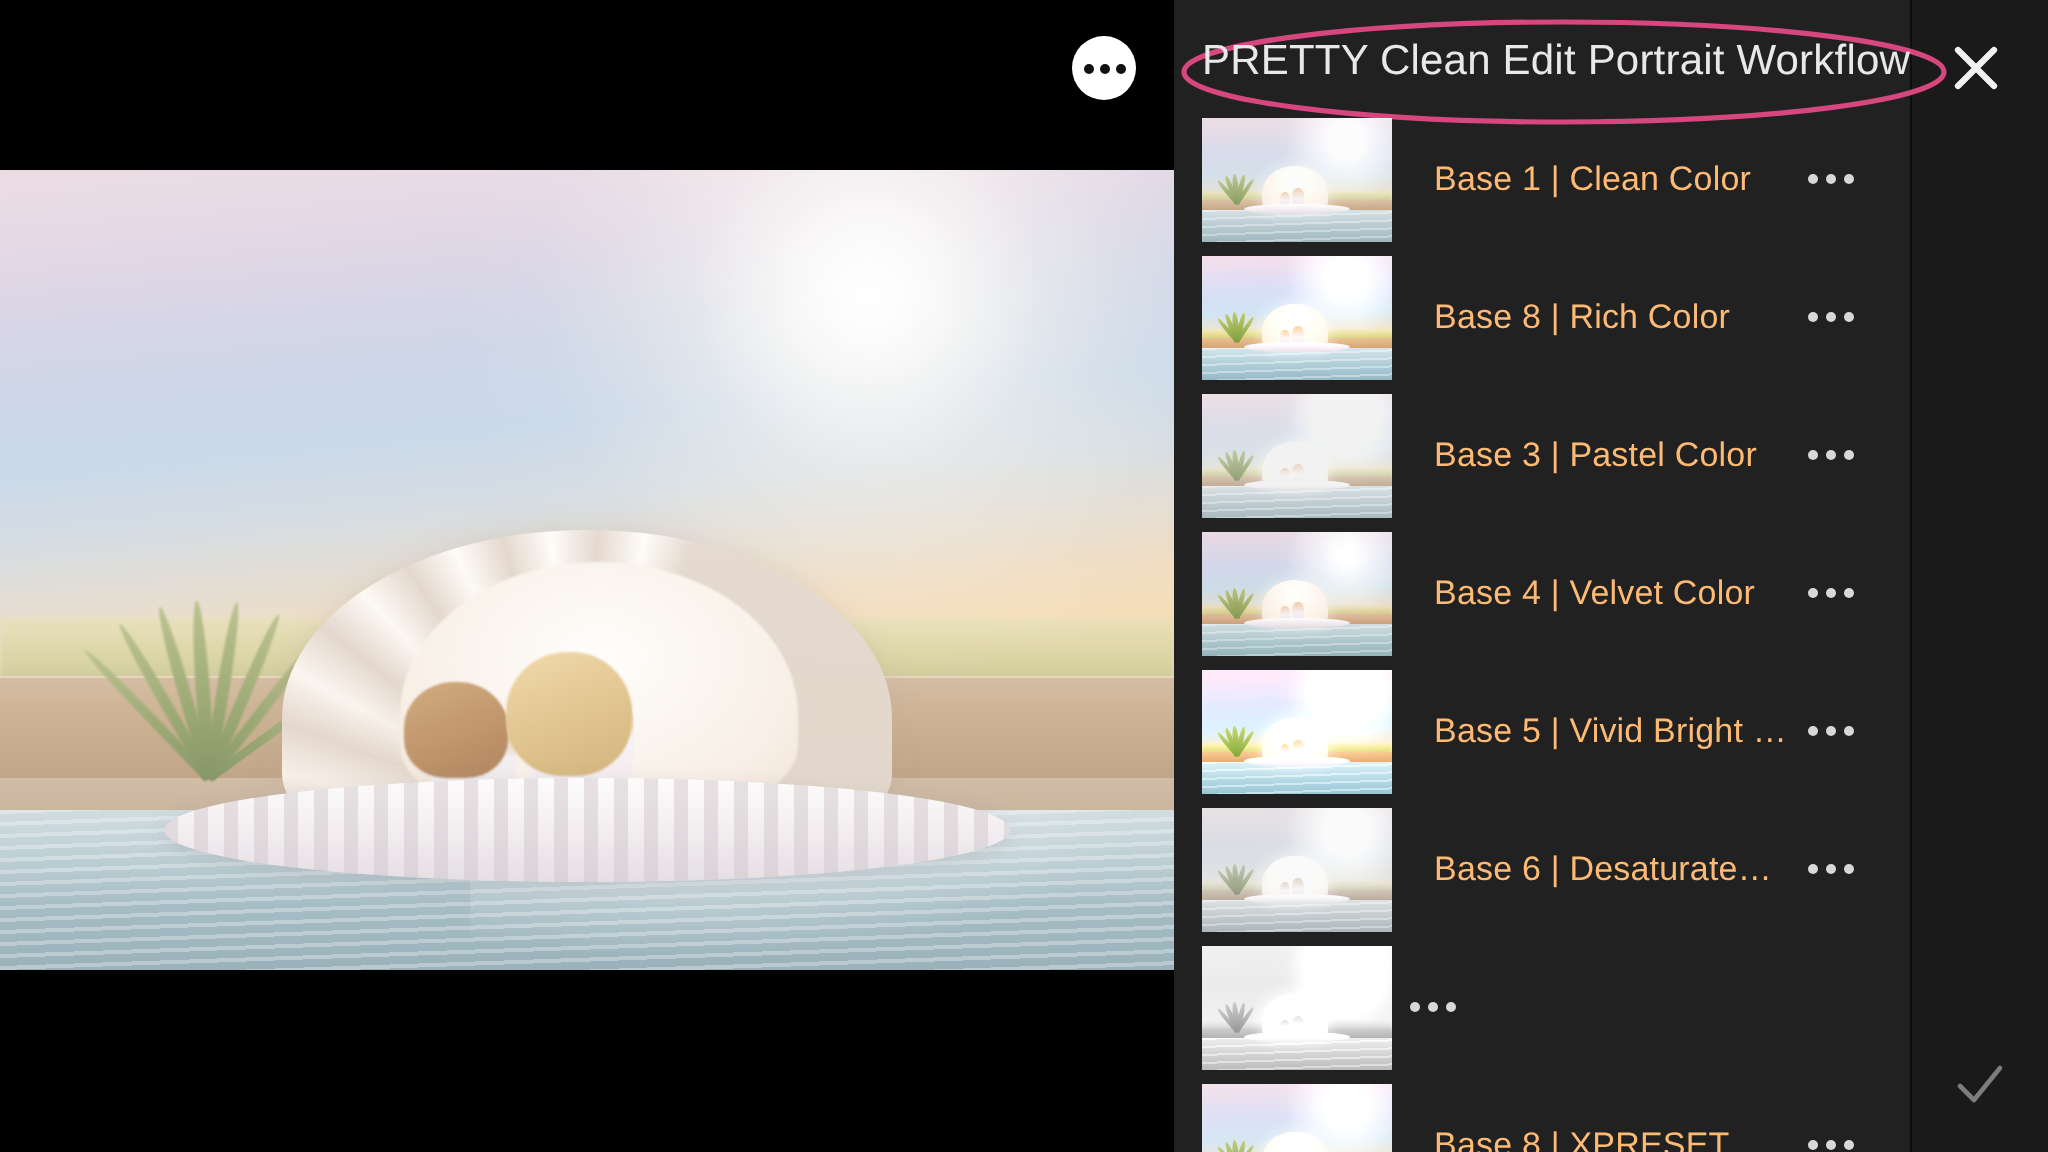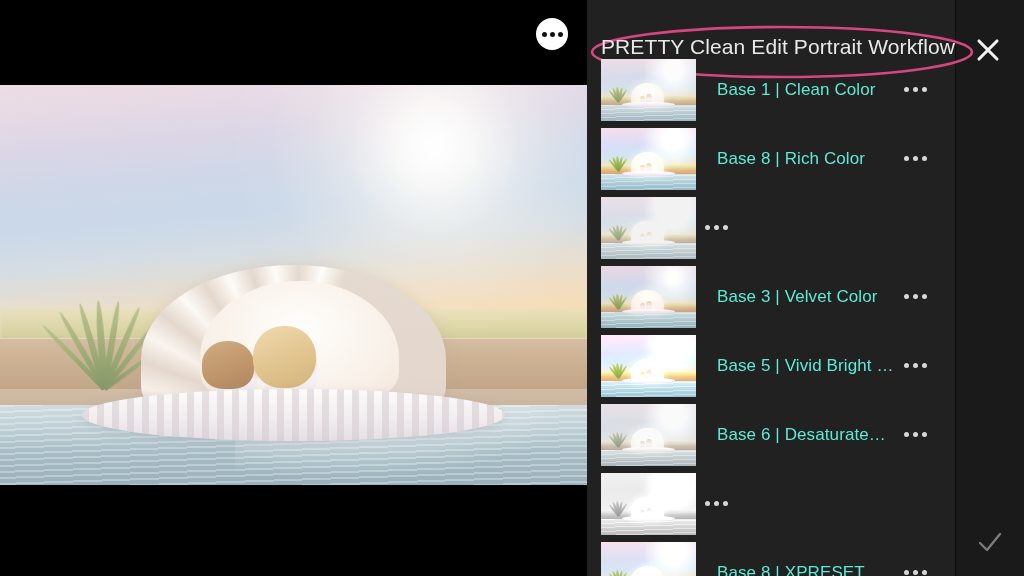--- a/index.html
+++ b/index.html
@@ -204,21 +204,21 @@
   }
   #panel-divider {
     position: absolute;
     left: 368px; top: 0;
     width: 1px; height: 576px;
     background: #0d0d0d;
   }
 
   #panel-header {
     position: absolute;
-    left: 0; top: 16px;
+    left: 0; top: 0;
     width: 409px; height: 68px;
   }
   #panel-title {
     position: absolute;
     left: 14px; top: 19px;
     font-size: 21px;
     color: #e8e8e8;
     letter-spacing: .1px;
     white-space: nowrap;
   }
@@ -315,21 +315,21 @@
   .pr-thumb.style-velvet  { filter: saturate(1.18) brightness(0.98) contrast(1.06) hue-rotate(-4deg); }
   .pr-thumb.style-vivid   { filter: saturate(1.60) brightness(1.05) contrast(1.10); }
   .pr-thumb.style-desat   { filter: saturate(0.45) brightness(1.05) contrast(0.96); }
   .pr-thumb.style-bw      { filter: grayscale(1) contrast(1.18) brightness(1.02); }
   .pr-thumb.style-xpreset { filter: saturate(1.25) brightness(1.04) contrast(1.02); }
 
   .pr-label {
     margin-left: 21px;
     flex: 1 1 auto;
     font-size: 17px;
-    color: #5eead4;
+    color: #fdba74;
     white-space: nowrap;
     overflow: hidden;
     text-overflow: ellipsis;
     max-width: 178px;
     letter-spacing: .1px;
   }
   .pr-more {
     flex: 0 0 auto;
     width: 40px;
     margin-right: 9px;
@@ -484,20 +484,21 @@
               <i style="transform:rotate(-5deg)"></i>
               <i style="transform:rotate(14deg) scaleX(.85)"></i>
               <i style="transform:rotate(34deg) scaleX(.7)"></i>
             </div>
             <div class="t-shell"></div>
             <div class="t-kid k1"></div>
             <div class="t-kid k2"></div>
             <div class="t-base"></div>
             <div class="t-glow"></div>
           </div>
+          <div class="pr-label">Base 3 | Pastel Color</div>
           <div class="pr-more">
             <span></span>
             <span></span>
             <span></span>
           </div>
         </div>
         <div class="preset-row">
           <div class="pr-thumb style-velvet">
             <div class="t-sky"></div>
             <div class="t-hill"></div>
@@ -509,21 +510,21 @@
               <i style="transform:rotate(-5deg)"></i>
               <i style="transform:rotate(14deg) scaleX(.85)"></i>
               <i style="transform:rotate(34deg) scaleX(.7)"></i>
             </div>
             <div class="t-shell"></div>
             <div class="t-kid k1"></div>
             <div class="t-kid k2"></div>
             <div class="t-base"></div>
             <div class="t-glow"></div>
           </div>
-          <div class="pr-label">Base 3 | Velvet Color</div>
+          <div class="pr-label">Base 4 | Velvet Color</div>
           <div class="pr-more">
             <span></span>
             <span></span>
             <span></span>
           </div>
         </div>
         <div class="preset-row">
           <div class="pr-thumb style-vivid">
             <div class="t-sky"></div>
             <div class="t-hill"></div>

